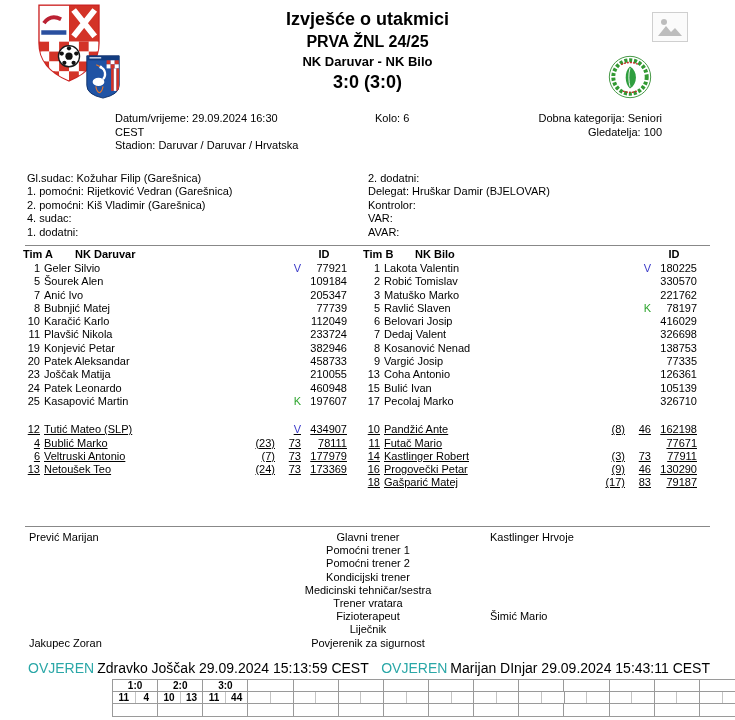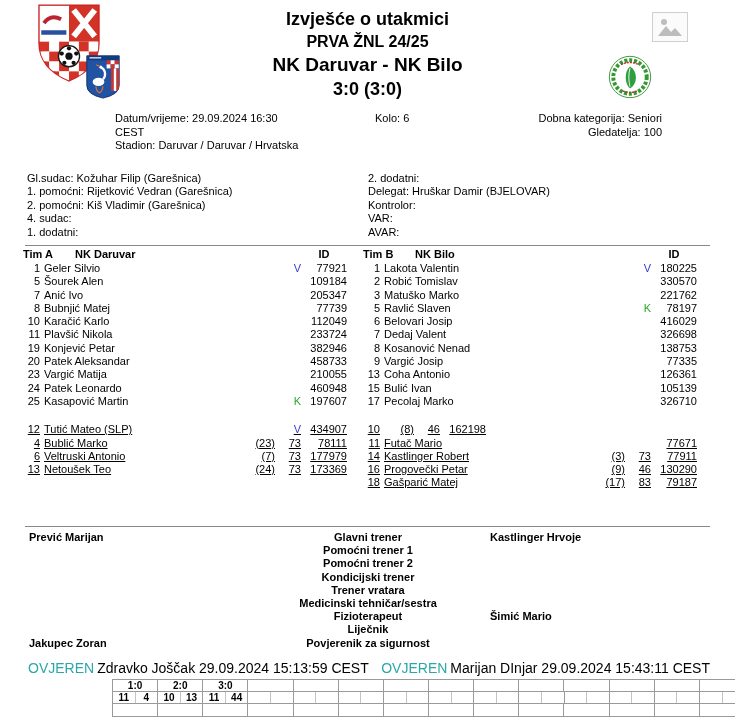--- a/index.html
+++ b/index.html
@@ -14,21 +14,21 @@
 
   
   .county-logo   { position:absolute; left:36px;  top:3px;  width:66px; height:80px; }
   .daruvar-logo  { position:absolute; left:85px;  top:54px; width:36px; height:45px; z-index:2; }
   .bilo-logo     { position:absolute; left:608px; top:55px; width:44px; height:44px; }
   .img-placeholder { position:absolute; left:652px; top:12px; width:36px; height:30px; }
   .center-head { position:absolute; left:200px; top:9px;  width:335px; text-align:center; }
   .center-head .t1 { font-size:18px; font-weight:bold; }
   .center-head .t2 { font-size:16px; font-weight:bold; margin-top:3px; }
   .match-head  { position:absolute; left:200px; top:54px; width:335px; text-align:center; font-weight:bold; }
-  .match-head .m1 { font-size:19px; }
+  .match-head .m1 { font-size:13px; }
   .match-head .m2 { font-size:18px; margin-top:3px; }
 
   
   .info-col1 { position:absolute; left:115px; top:112px; line-height:13.5px; }
   .info-col2 { position:absolute; left:375px; top:112px; }
   .info-col3 { position:absolute; right:73px; top:112px; text-align:right; line-height:13.5px; }
 
   
   .officials-left  { position:absolute; left:27px;  top:172px; line-height:13.4px; }
   .officials-right { position:absolute; left:368px; top:172px; line-height:13.4px; }
@@ -48,21 +48,21 @@
   .prow { display:flex; height:13.3px; white-space:nowrap; }
   .c-num  { width:17px; text-align:right; flex-shrink:0; }
   .c-name { flex:1; padding-left:4px; overflow:hidden; }
   .c-sub  { width:34px; text-align:right; flex-shrink:0; }
   .c-mark { width:26px; text-align:right; flex-shrink:0; }
   .c-id   { width:46px; text-align:right; flex-shrink:0; }
   .subs { margin-top:15px;text-decoration:underline; }
 
   
   .staff { position:absolute; left:25px; top:531px; width:685px; }
-  .srow  { display:flex; height:13.2px;font-weight:bold; }
+  .srow  { display:flex; height:13.2px; }
   .s-left { width:243px; padding-left:4px; }
   .s-role { width:200px; text-align:center; }
   .s-right{ flex:1; padding-left:22px; }
 
   
   .cert { position:absolute; left:28px; right:25px; top:660px; font-size:14px; display:flex; justify-content:space-between; }
   .ovjeren { color:#2aa7a7; margin-right:3px; }
 
   
   .rlabels { position:absolute; left:30px; top:720px; line-height:13px; }
@@ -265,21 +265,21 @@
         </div>
         <div class="prow">
           <span class="c-num">20</span>
           <span class="c-name">Patek Aleksandar</span>
           <span class="c-sub"></span>
           <span class="c-mark"></span>
           <span class="c-id">458733</span>
         </div>
         <div class="prow">
           <span class="c-num">23</span>
-          <span class="c-name">Vargić Matija</span>
+          <span class="c-name">Joščak Matija</span>
           <span class="c-sub"></span>
           <span class="c-mark"></span>
           <span class="c-id">210055</span>
         </div>
         <div class="prow">
           <span class="c-num">24</span>
           <span class="c-name">Patek Leonardo</span>
           <span class="c-sub"></span>
           <span class="c-mark"></span>
           <span class="c-id">460948</span>
@@ -405,20 +405,21 @@
           <span class="c-num">17</span>
           <span class="c-name">Pecolaj Marko</span>
           <span class="c-sub"></span>
           <span class="c-mark"></span>
           <span class="c-id">326710</span>
         </div>
     </div>
     <div class="plist subs">
       <div class="prow">
           <span class="c-num">10</span>
+          <span class="c-name">Pandžić Ante</span>
           <span class="c-sub">(8)</span>
           <span class="c-mark">46</span>
           <span class="c-id">162198</span>
         </div>
         <div class="prow">
           <span class="c-num">11</span>
           <span class="c-name">Futač Mario</span>
           <span class="c-sub"></span>
           <span class="c-mark"></span>
           <span class="c-id">77671</span>
@@ -465,26 +466,26 @@
         <span class="s-role">Pomoćni trener 2</span>
         <span class="s-right"></span>
       </div>
       <div class="srow">
         <span class="s-left"></span>
         <span class="s-role">Kondicijski trener</span>
         <span class="s-right"></span>
       </div>
       <div class="srow">
         <span class="s-left"></span>
+        <span class="s-role">Medicinski tehničar/sestra</span>
+        <span class="s-right"></span>
+      </div>
+      <div class="srow">
+        <span class="s-left"></span>
         <span class="s-role">Trener vratara</span>
-        <span class="s-right"></span>
-      </div>
-      <div class="srow">
-        <span class="s-left"></span>
-        <span class="s-role">Medicinski tehničar/sestra</span>
         <span class="s-right"></span>
       </div>
       <div class="srow">
         <span class="s-left"></span>
         <span class="s-role">Fizioterapeut</span>
         <span class="s-right">Šimić Mario</span>
       </div>
       <div class="srow">
         <span class="s-left"></span>
         <span class="s-role">Liječnik</span>

